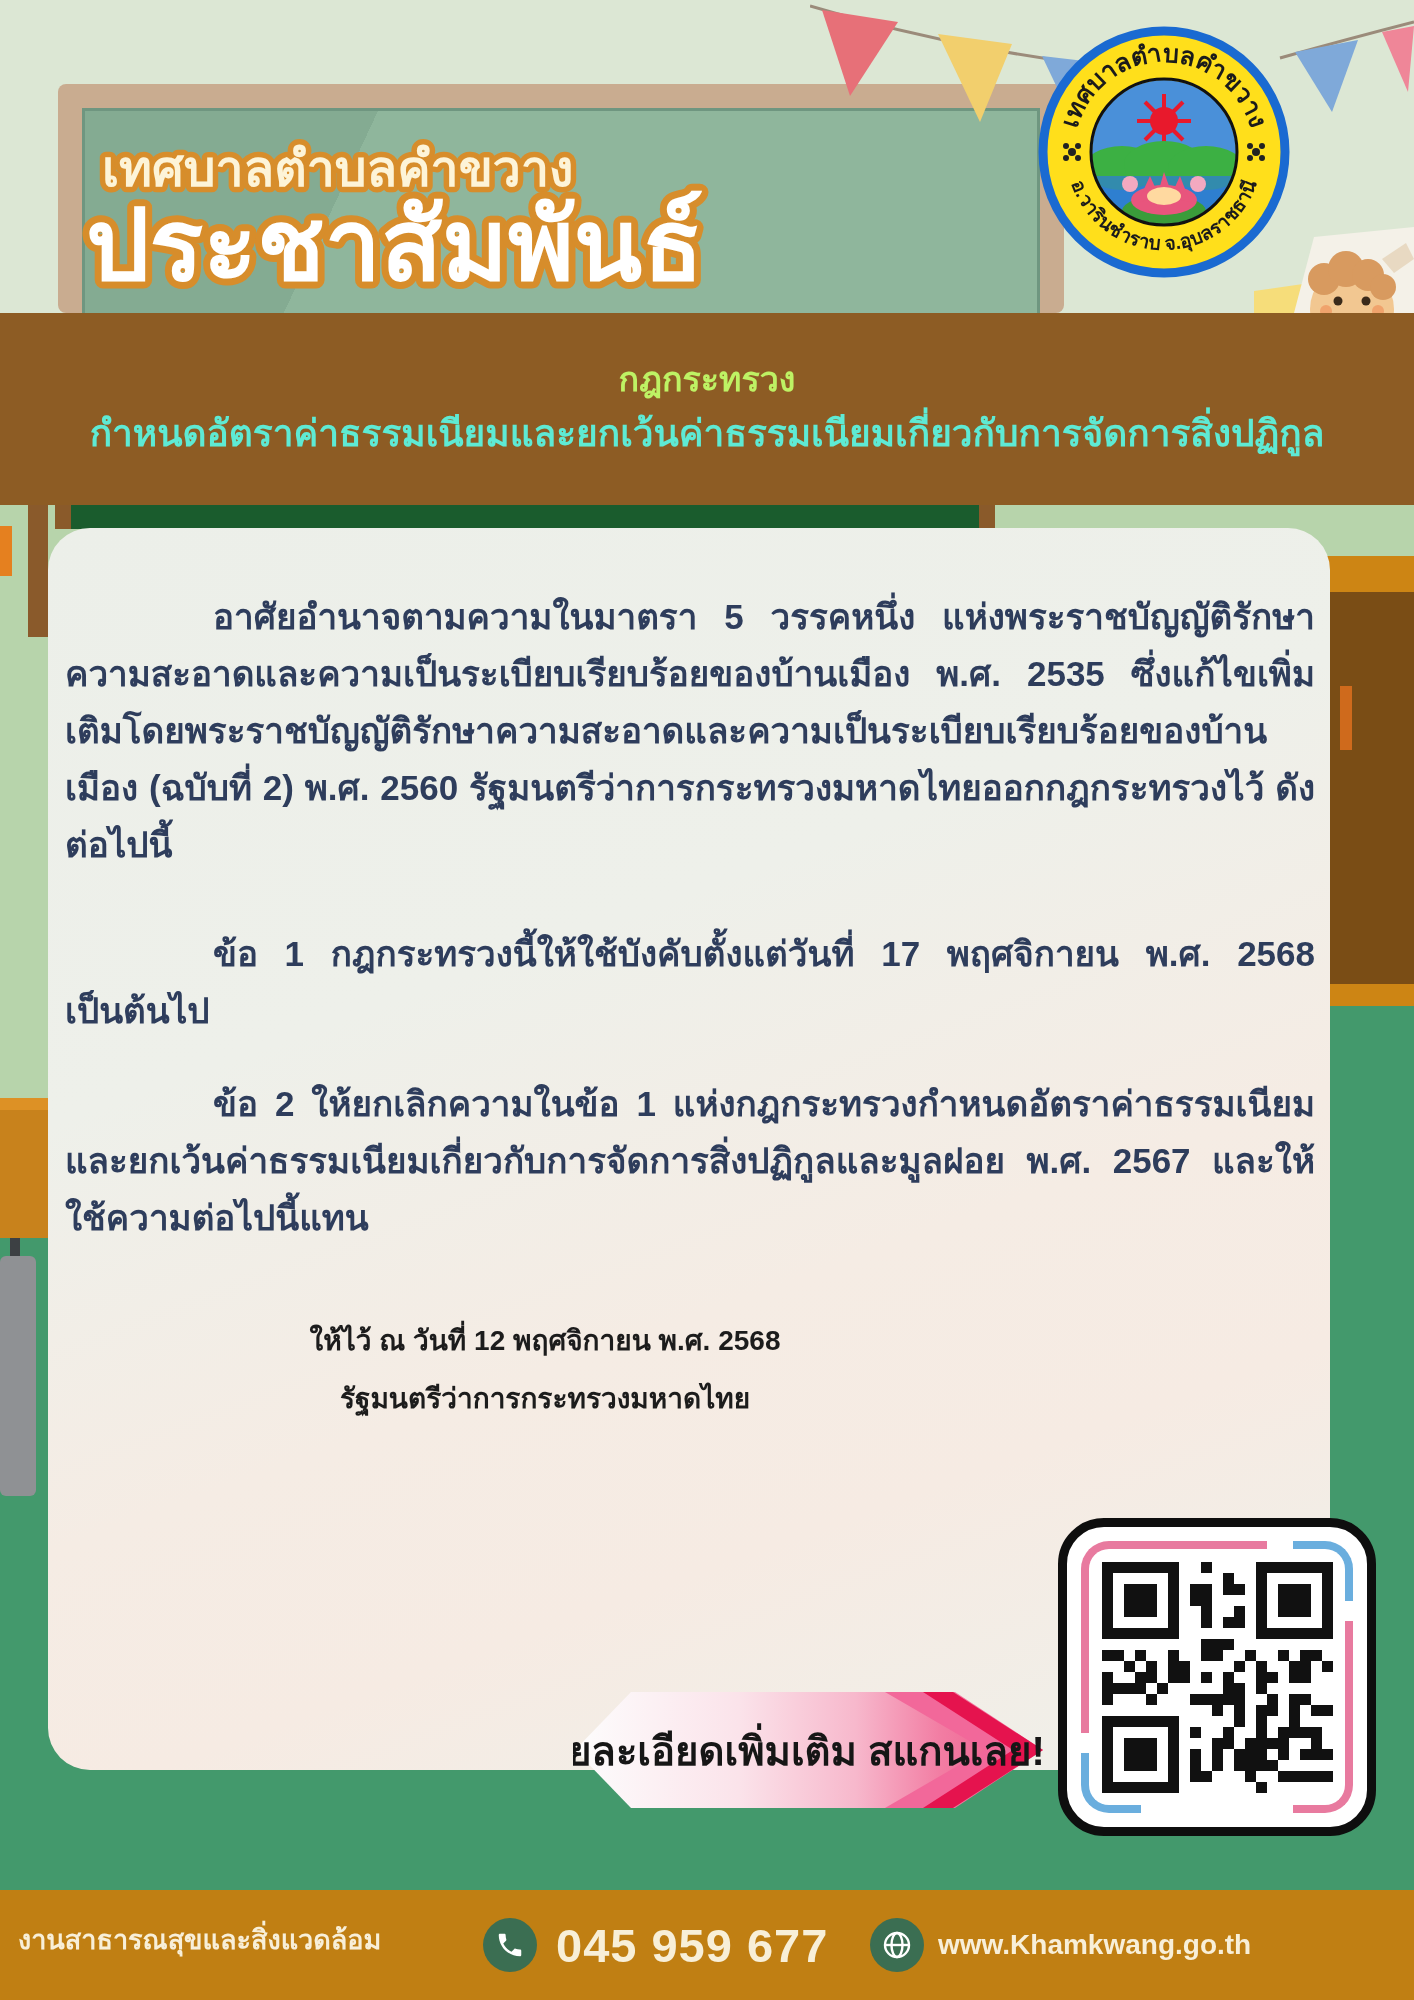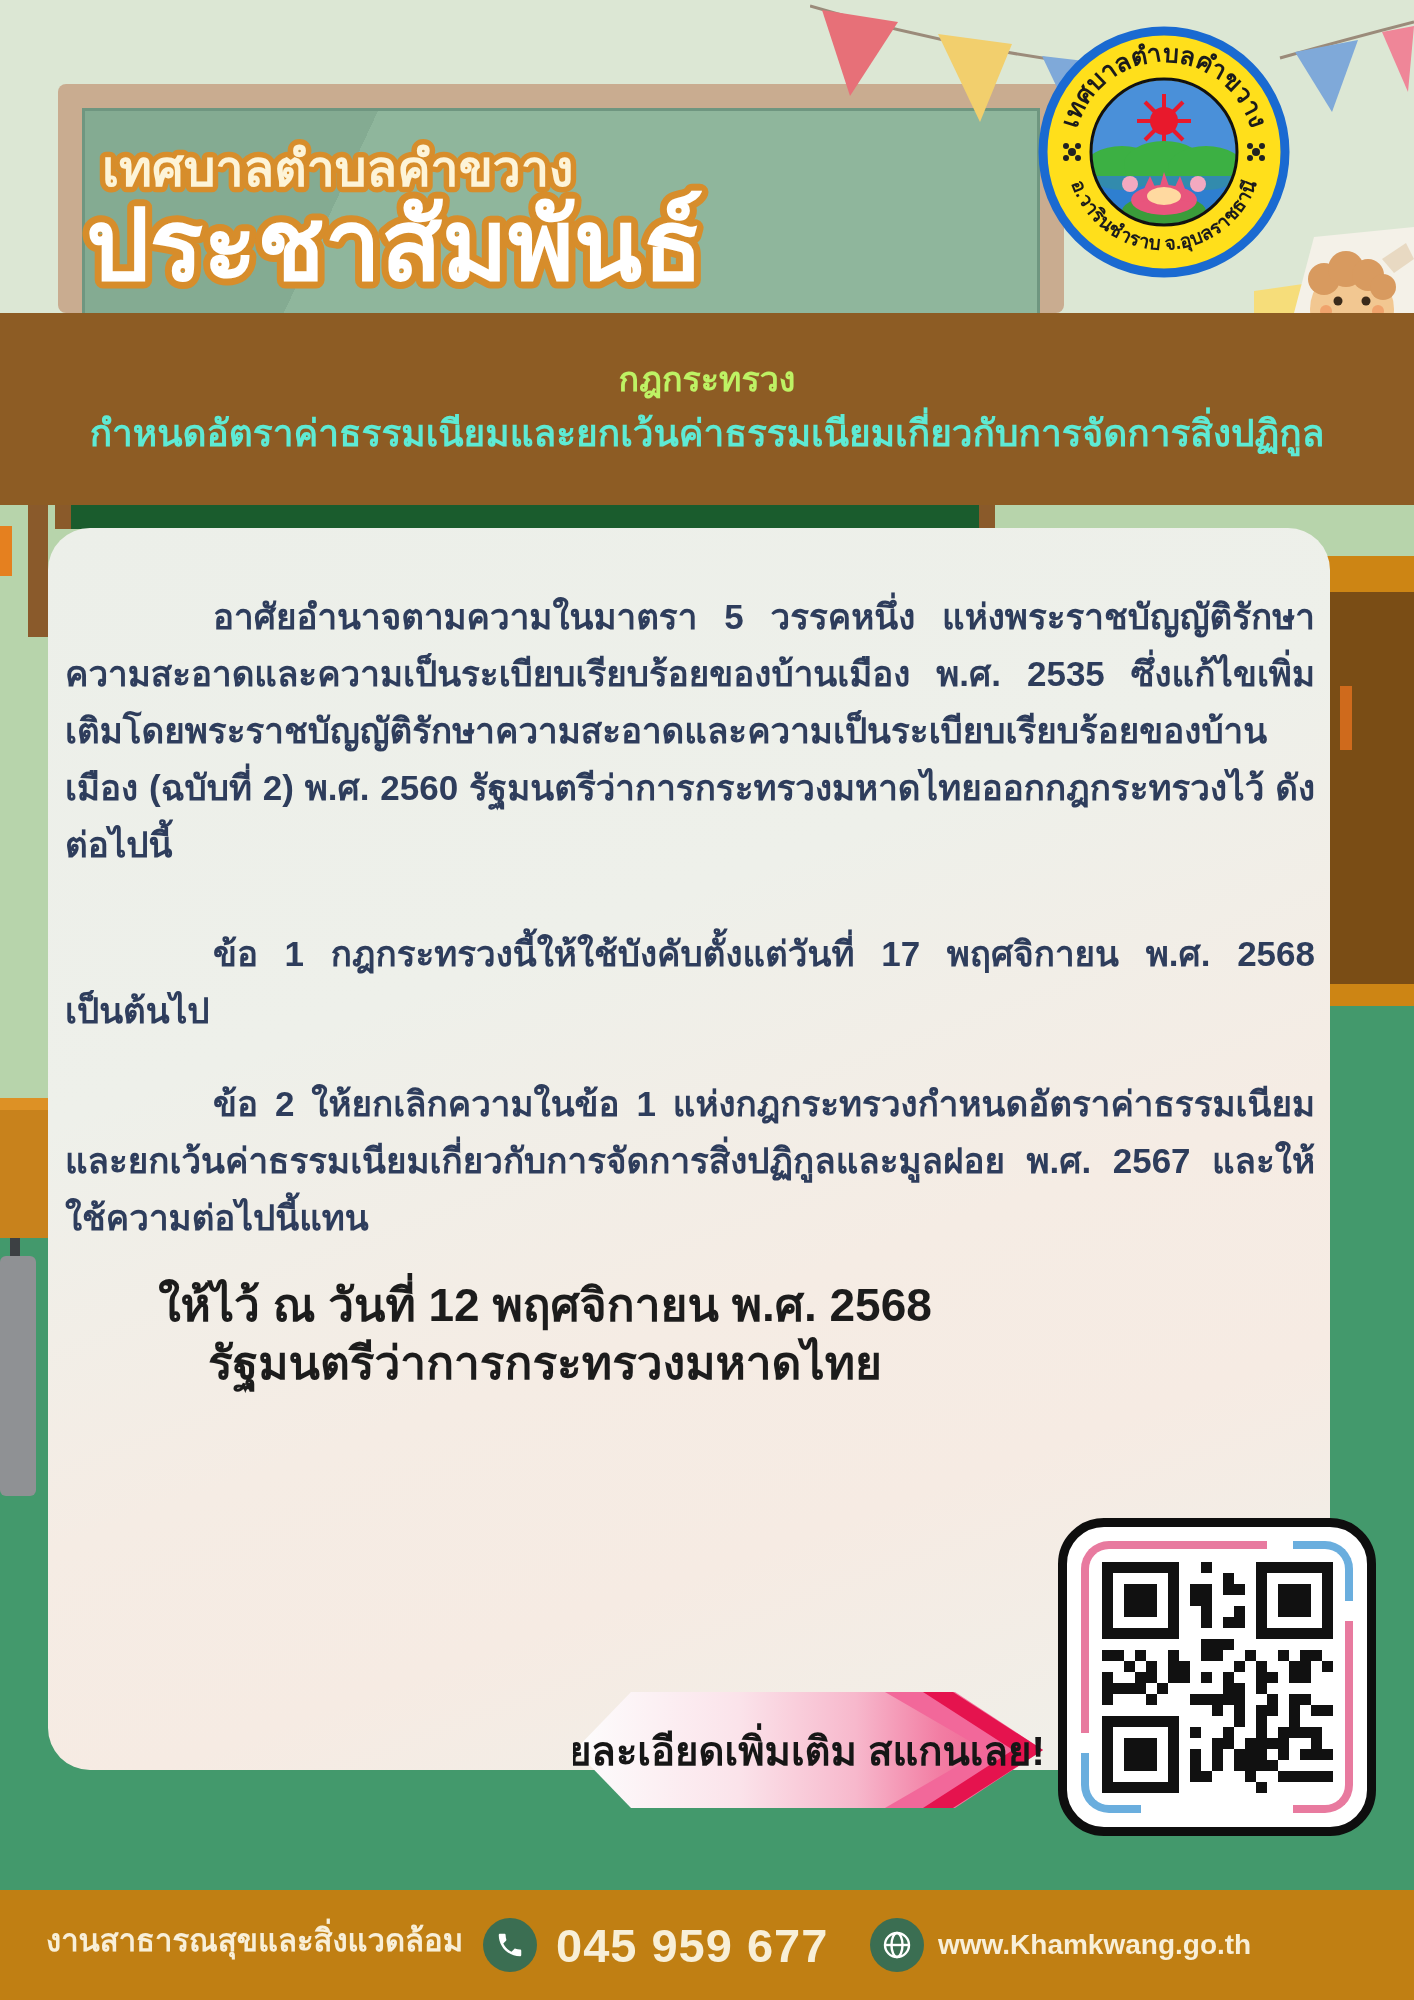--- a/index.html
+++ b/index.html
@@ -43,38 +43,38 @@
   .chair{position:absolute;left:0;top:1256px;width:36px;height:240px;background:#8f9194;border-radius:6px;}
   
   .card{position:absolute;left:48px;top:528px;width:1282px;height:1242px;border-radius:42px;
         background:linear-gradient(160deg,#ecefe9 0%,#eef0ea 35%,#f5ece4 60%,#f6ebe3 75%,#eef0ea 100%);}
   .doc{position:absolute;left:17px;top:60px;width:1250px;}
   .doc p{margin:0;font-size:35px;line-height:57px;color:#2e3d5c;font-weight:600;
          text-align:justify;text-indent:148px;}
   .doc p.p2{margin-top:52px;}
   .doc p.p3{margin-top:36px;}
   .doc p.p4{margin-top:40px;}
-  .signature{margin-top:30px;width:960px;text-align:center;font-size:46px;line-height:58px;
+  .signature{margin-top:66px;width:960px;text-align:center;font-size:28px;line-height:58px;
              color:#1c1c1c;font-weight:600;}
   .signature div{margin:0;}
   
   .ribbon{position:absolute;left:573px;top:1684px;width:473px;height:132px;}
   
   .qr{position:absolute;left:1058px;top:1518px;width:318px;height:318px;background:#fff;
       border:9px solid #0e0e0e;border-radius:46px;}
   .acc{position:absolute;}
   .a1{left:14px;top:14px;width:62%;height:64%;border-top:8px solid #e87a9f;border-left:8px solid #e87a9f;border-top-left-radius:28px;}
   .a2{right:14px;top:14px;width:20%;height:20%;border-top:8px solid #6aaede;border-right:8px solid #6aaede;border-top-right-radius:28px;}
   .a3{right:14px;bottom:14px;width:20%;height:64%;border-right:8px solid #e87a9f;border-bottom:8px solid #e87a9f;border-bottom-right-radius:28px;}
   .a4{left:14px;bottom:14px;width:20%;height:20%;border-left:8px solid #6aaede;border-bottom:8px solid #6aaede;border-bottom-left-radius:28px;}
   .qr svg{position:absolute;left:35px;top:35px;}
   
   .footer{position:absolute;left:0;top:1890px;width:1414px;height:110px;background:#c07f13;}
   .footer .dept{position:absolute;left:18px;top:0;height:99px;display:flex;align-items:center;
-                font-size:31px;font-weight:600;color:#f8efd8;margin-left:28px;}
+                font-size:27px;font-weight:600;color:#f8efd8;}
   .icon-circle{position:absolute;top:28px;width:54px;height:54px;border-radius:50%;background:#3b6e52;
                display:flex;align-items:center;justify-content:center;}
   .ph-circle{left:483px;}
   .gl-circle{left:870px;}
   .phone-num{position:absolute;left:556px;top:0;height:110px;display:flex;align-items:center;
              font-size:47px;font-weight:bold;color:#f8efd8;letter-spacing:1px;}
   .website{position:absolute;left:938px;top:0;height:110px;display:flex;align-items:center;
            font-size:28px;font-weight:bold;color:#f8efd8;}
 </style>
 </head>

